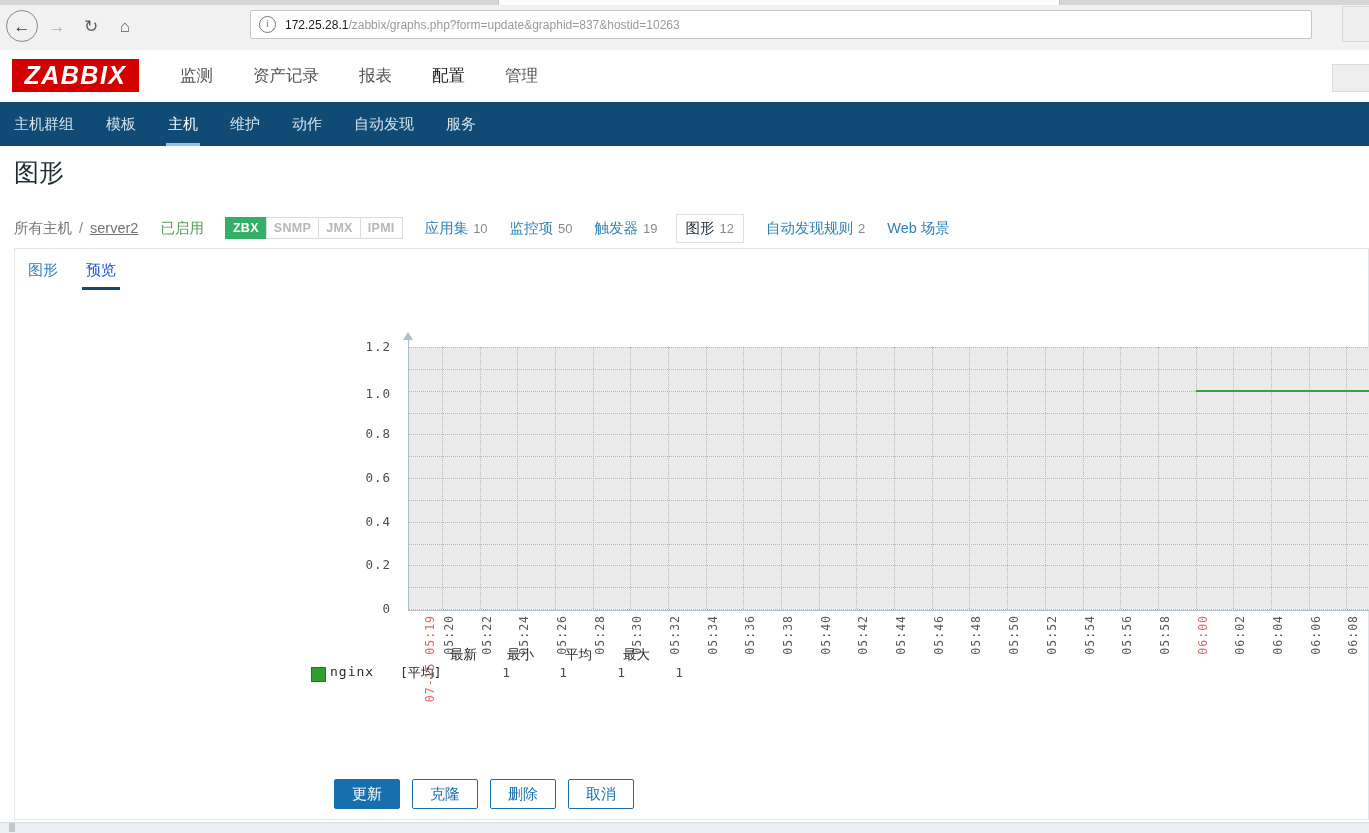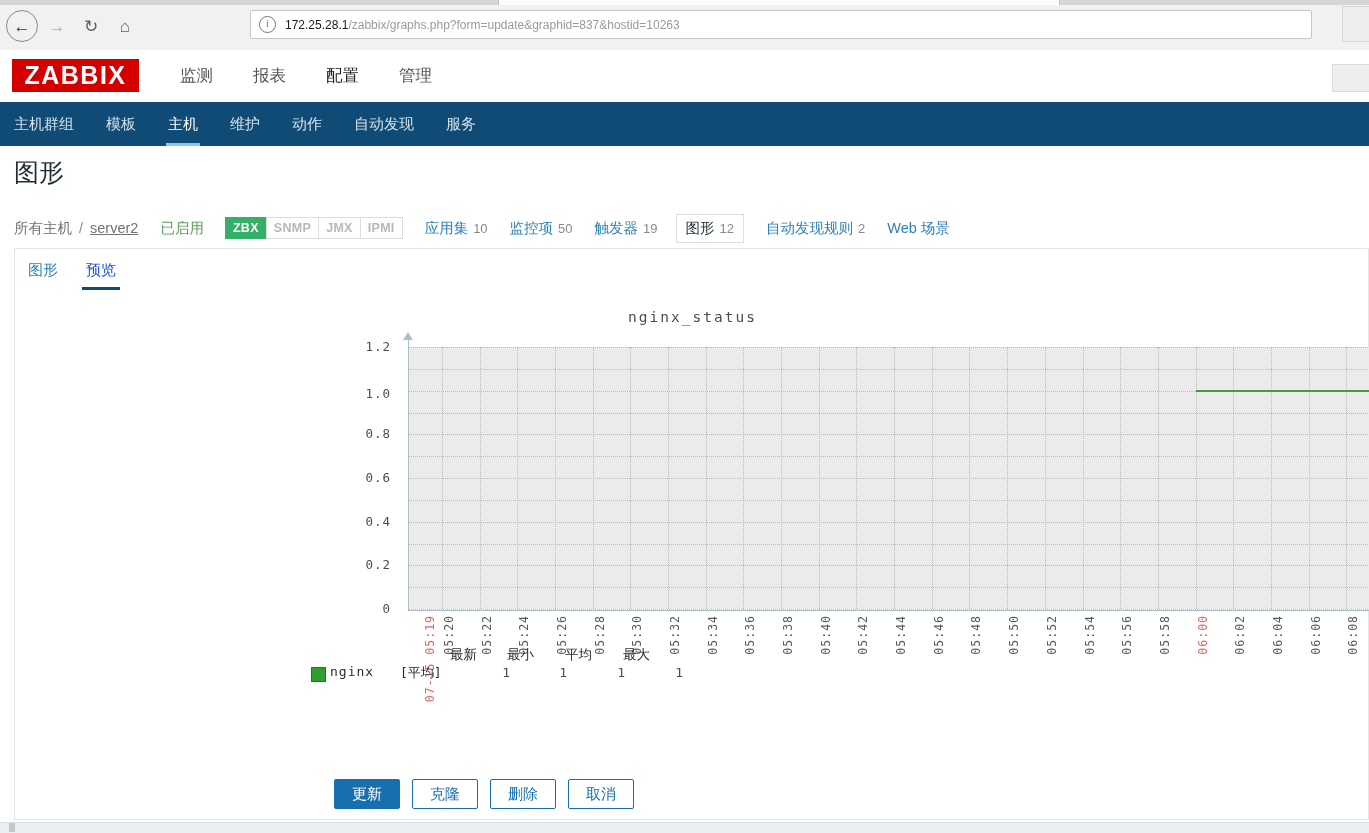--- a/index.html
+++ b/index.html
@@ -56,20 +56,21 @@
   .zbx-header{
     position:absolute; left:0; top:50px; width:1369px; height:52px;
     background:#ffffff; border-bottom:none;
   }
   .logo{
     position:absolute; left:12px; top:59px; width:127px; height:33px;
     background:#d40000; color:#ffffff;
     font-size:25px; font-weight:bold; letter-spacing:1.5px;
     display:flex; align-items:center; justify-content:center;
     font-family:"Liberation Sans", sans-serif;
+    font-style:italic;
   }
   .topmenu{
     position:absolute; left:160px; top:50px; height:52px;
     display:flex; align-items:center; gap:0px;
   }
   .topmenu .item{
     font-size:16.5px; color:#555555; padding:0 20px; height:52px;
     display:flex; align-items:center; cursor:pointer; position:relative;
   }
   .topmenu .item.active{ color:#1f1f1f; }
@@ -247,20 +248,21 @@
       <div class="url-info">i</div>
       <div class="url-text"><span class="host">172.25.28.1</span><span>/zabbix/graphs.php?form=update&amp;graphid=837&amp;hostid=10263</span></div>
     </div>
     <div class="chrome-corner"></div>
   </div>
 
   <div class="zbx-header"></div>
   <div class="logo">ZABBIX</div>
   <div class="topmenu">
     <div class="item">监测</div>
+    <div class="item">资产记录</div>
     <div class="item">报表</div>
     <div class="item active">配置</div>
     <div class="item">管理</div>
   </div>
   <div class="searchbox"></div>
 
   <div class="subnav">
     <div class="item">主机群组</div>
     <div class="item">模板</div>
     <div class="item active">主机</div>
@@ -291,21 +293,20 @@
     <span class="lnk">Web 场景</span>
   </div>
 
   <div class="tabs">
     <div class="tab">图形</div>
     <div class="tab active">预览</div>
   </div>
 
   <div class="panel">
     <div class="graph-wrap">
-      <div class="graph-title">nginx_status</div>
 
       <div class="plot" id="plot">
           <div class="grid-h" style="top: 262px;"></div>
           <div class="grid-h" style="top: 240.167px;"></div>
           <div class="grid-h" style="top: 218.333px;"></div>
           <div class="grid-h" style="top: 196.5px;"></div>
           <div class="grid-h" style="top: 174.667px;"></div>
           <div class="grid-h" style="top: 152.833px;"></div>
           <div class="grid-h" style="top: 131px;"></div>
           <div class="grid-h" style="top: 109.167px;"></div>

